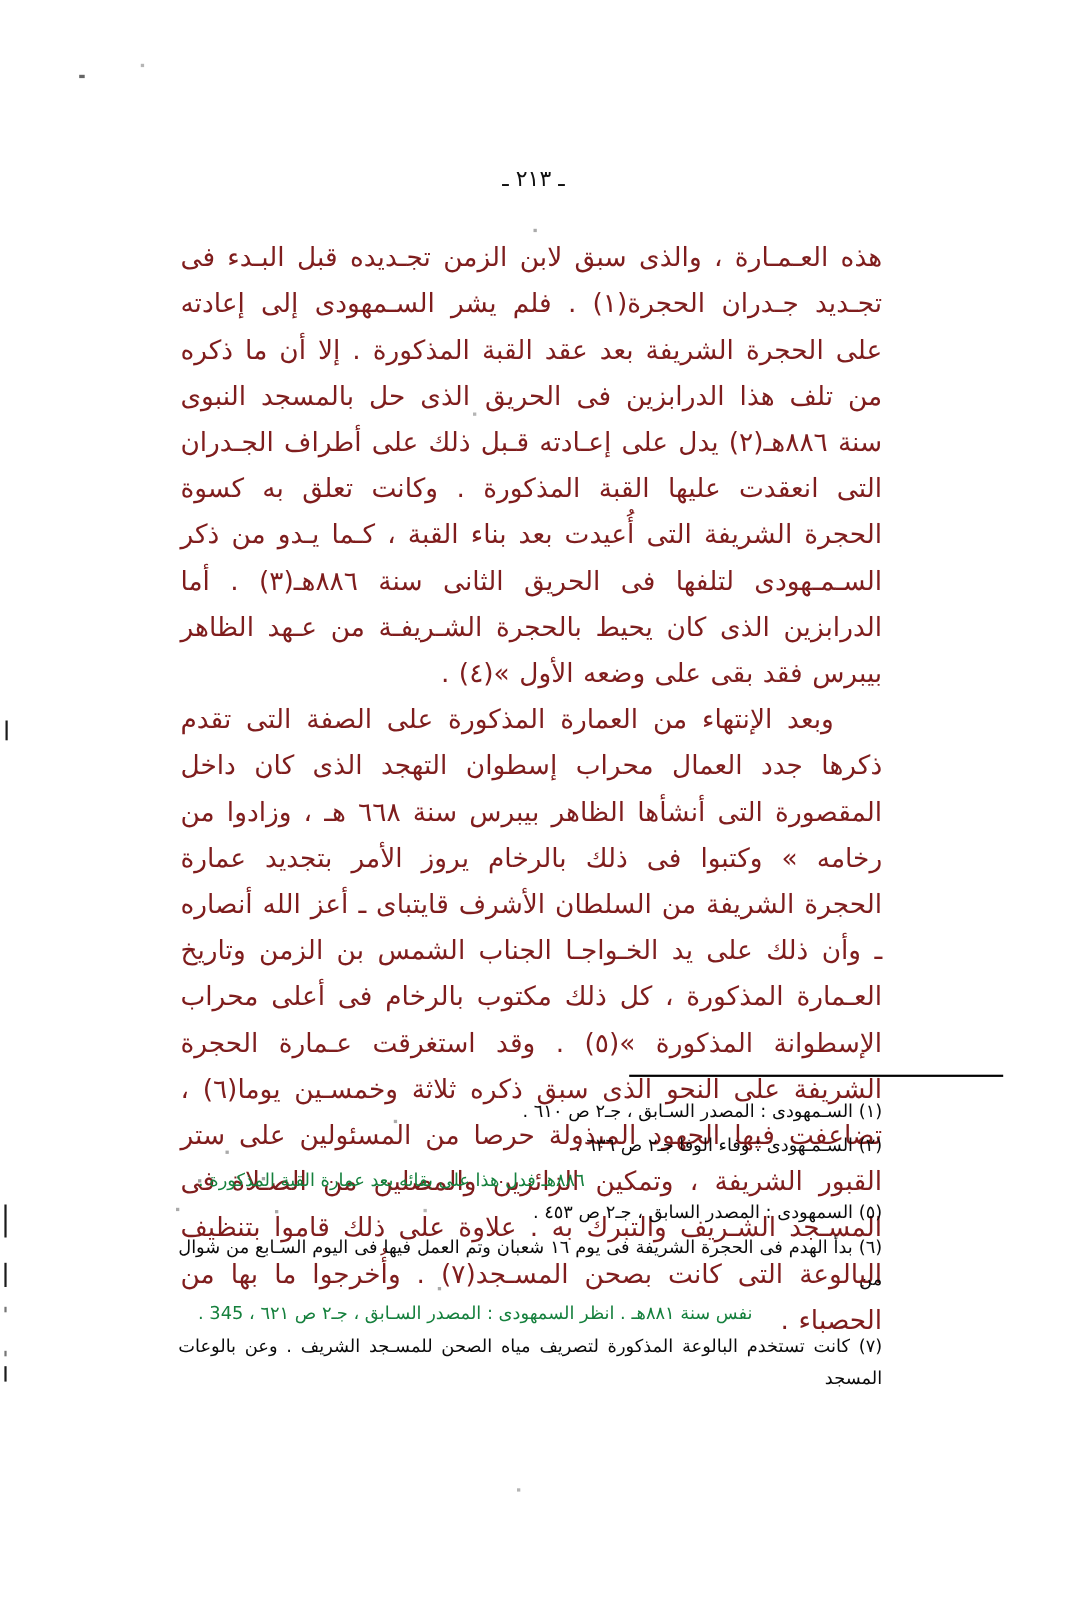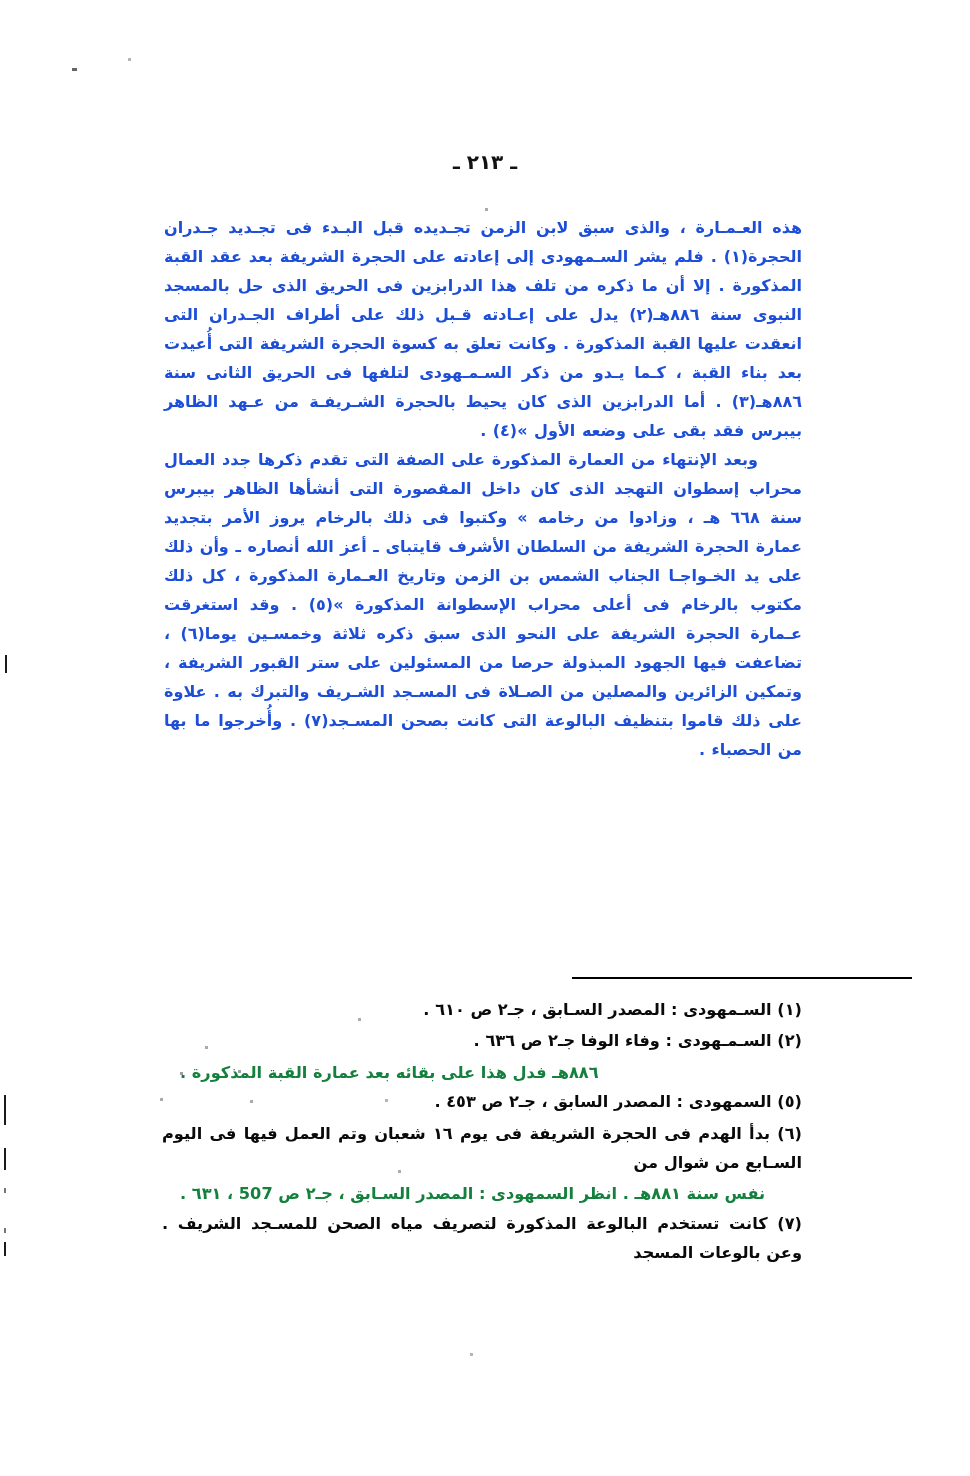--- a/index.html
+++ b/index.html
@@ -13,21 +13,20 @@
     position: relative;
     width: 970px;
     height: 1476px;
     margin: 0 auto;
     background: #ffffff;
     overflow: hidden;
     font-family: "DejaVu Sans", sans-serif;
     color: #000000;
     
     box-sizing: border-box;
-    font-weight: bold;
   }
 
   
   .page-number {
     position: absolute;
     top: 150px;
     left: 0;
     right: 0;
     text-align: center;
     font-size: 20px;
@@ -42,26 +41,26 @@
     top: 213px;
     right: 168px;
     width: 638px;
     direction: rtl;
     text-align: justify;
     text-align-last: right;
   }
 
   .para {
     margin: 0 0 0 0;
-    font-size: 16px;
-    line-height: 29px;
+    font-size: 24px;
+    line-height: 42px;
     text-align: justify;
     text-align-last: right;
     word-spacing: 1px;
-    color: #1d4ed8;
+    color: #7f1d1d;
     text-justify: inter-word;
   }
 
   .para + .para {
   }
 
   .para.indent {
     text-indent: 44px;
   }
 
@@ -182,21 +181,21 @@
 
     <div class="fn single">
       <span class="fn-num">(٥)</span>
       <span class="fn-body">السمهودى : المصدر السابق ، جـ٢ ص ٤٥٣ .</span>
     </div>
 
     <div class="fn">
       <span class="fn-num">(٦)</span>
       <span class="fn-body">بدأ الهدم فى الحجرة الشريفة فى يوم ١٦ شعبان وتم العمل فيها فى اليوم السـابع من شوال من</span>
     </div>
-    <div class="fn-cont">نفس سنة ٨٨١هـ . انظر السمهودى : المصدر السـابق ، جـ٢ ص 507 ، ٦٣١ .</div>
+    <div class="fn-cont">نفس سنة ٨٨١هـ . انظر السمهودى : المصدر السـابق ، جـ٢ ص ٦٢١ ، 345 .</div>
 
     <div class="fn">
       <span class="fn-num">(٧)</span>
       <span class="fn-body">كانت تستخدم البالوعة المذكورة لتصريف مياه الصحن للمسـجد الشريف . وعن بالوعات المسجد</span>
     </div>
 
   </div>
 
 </div>
 

